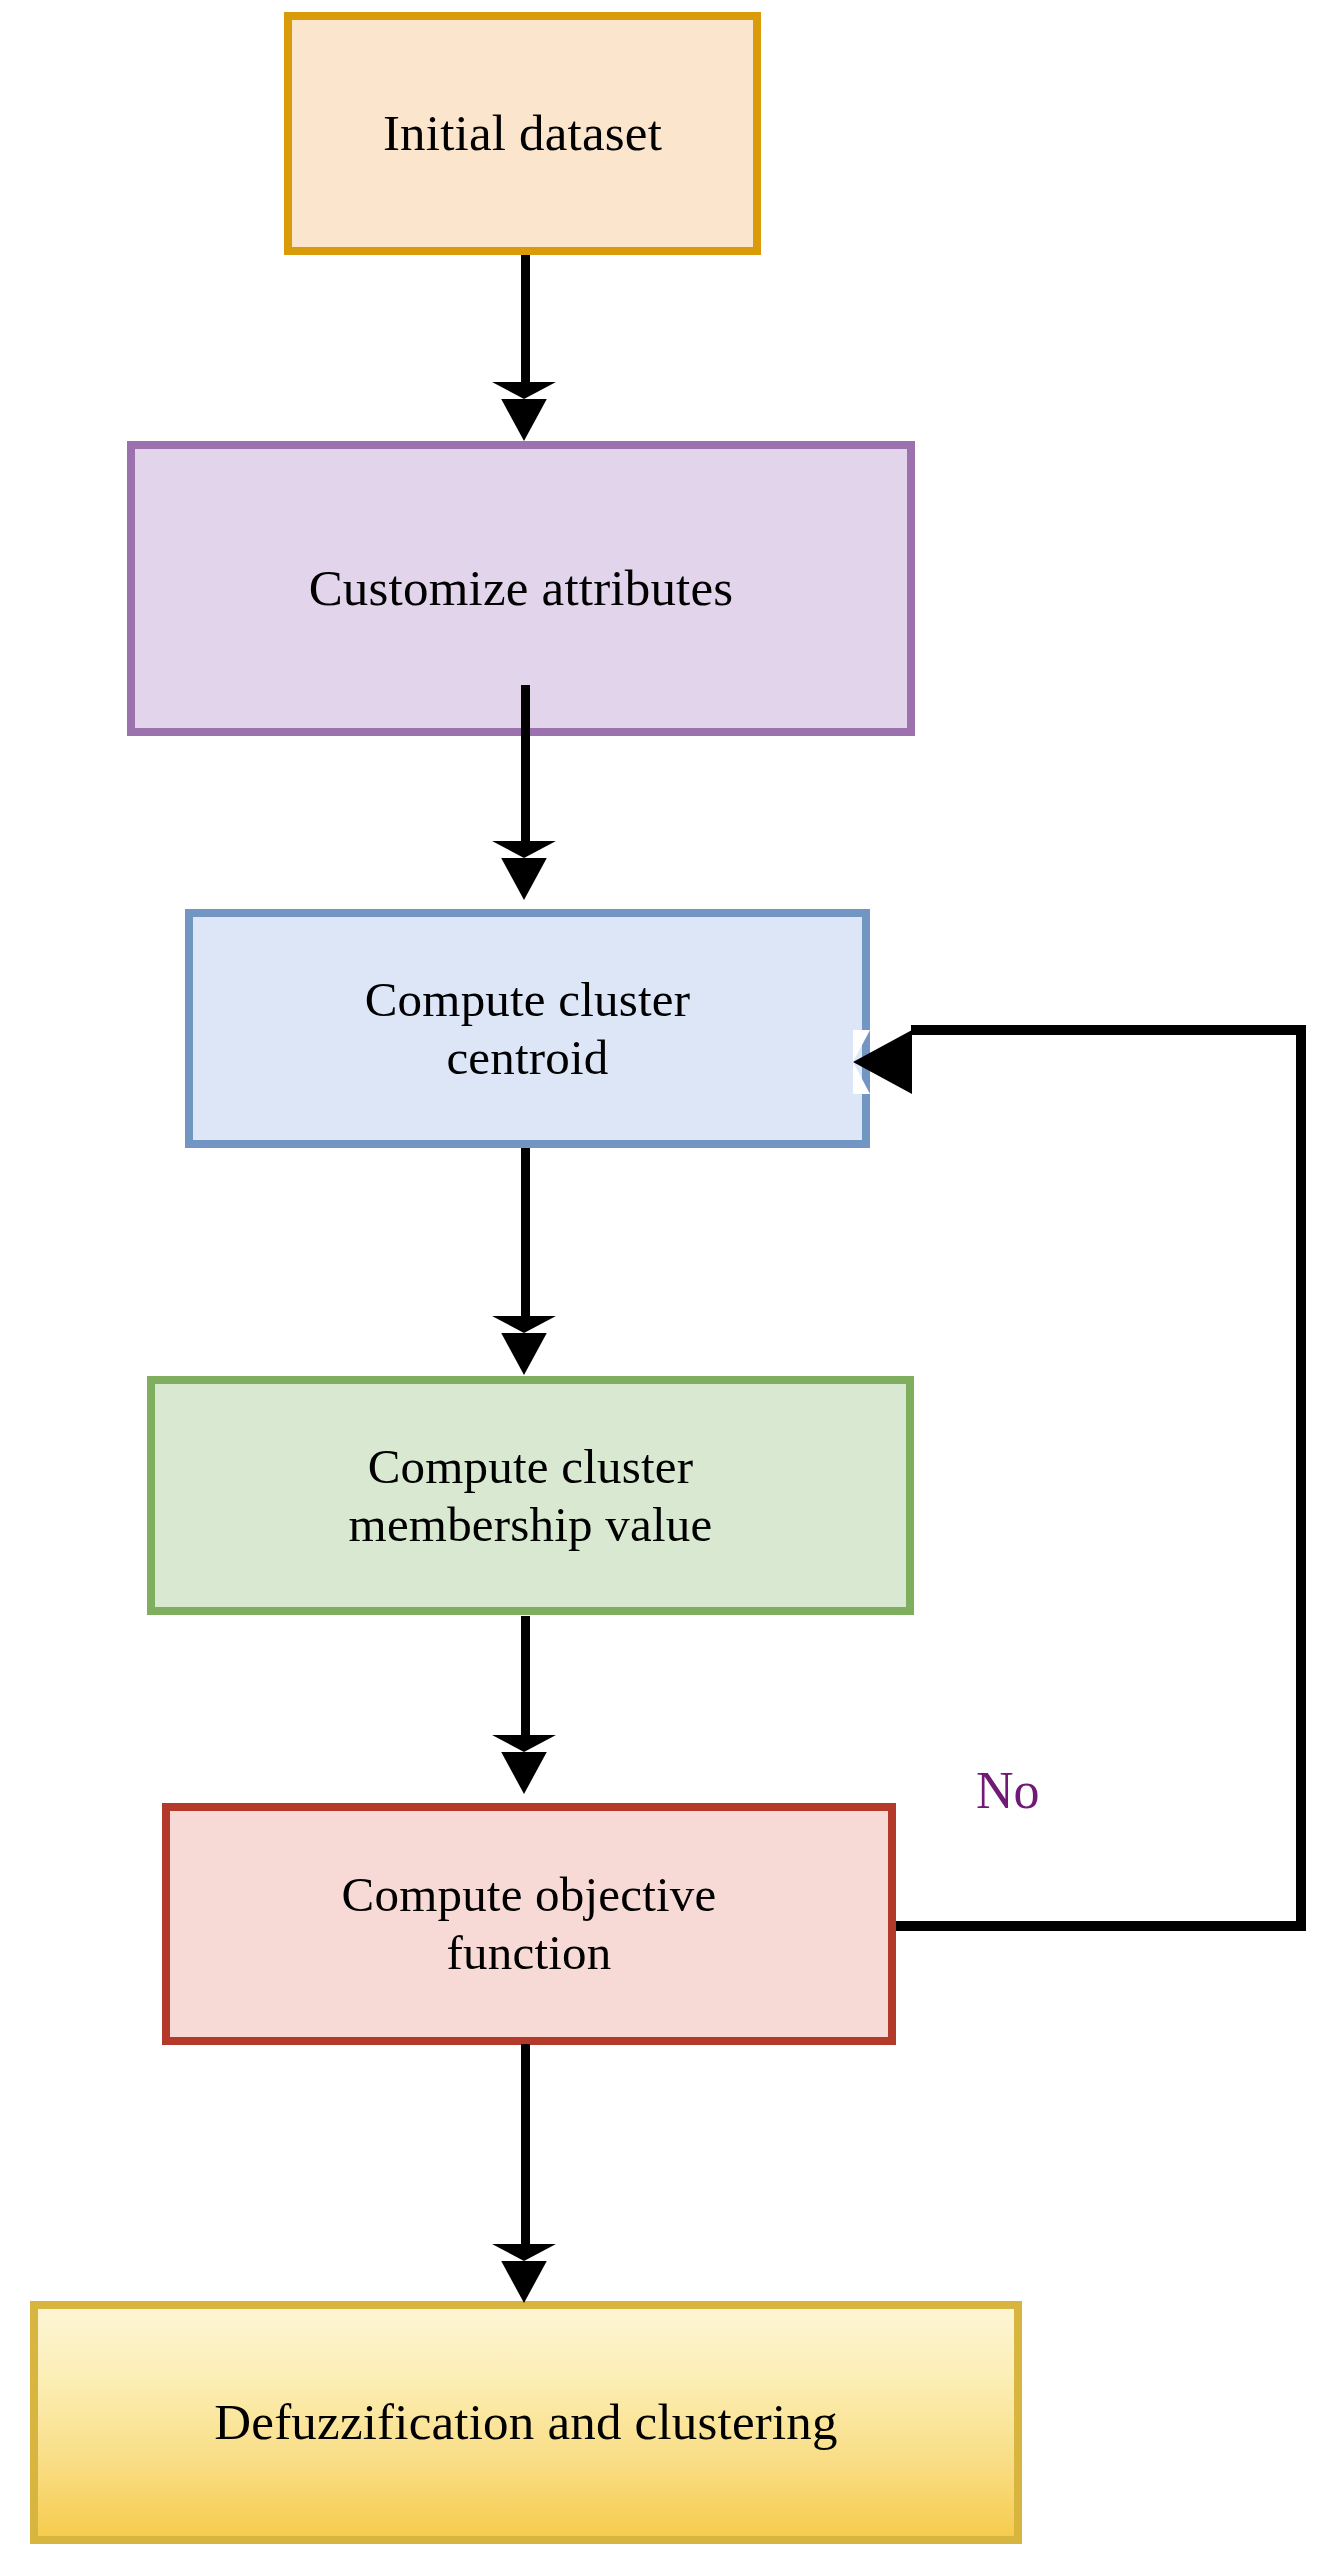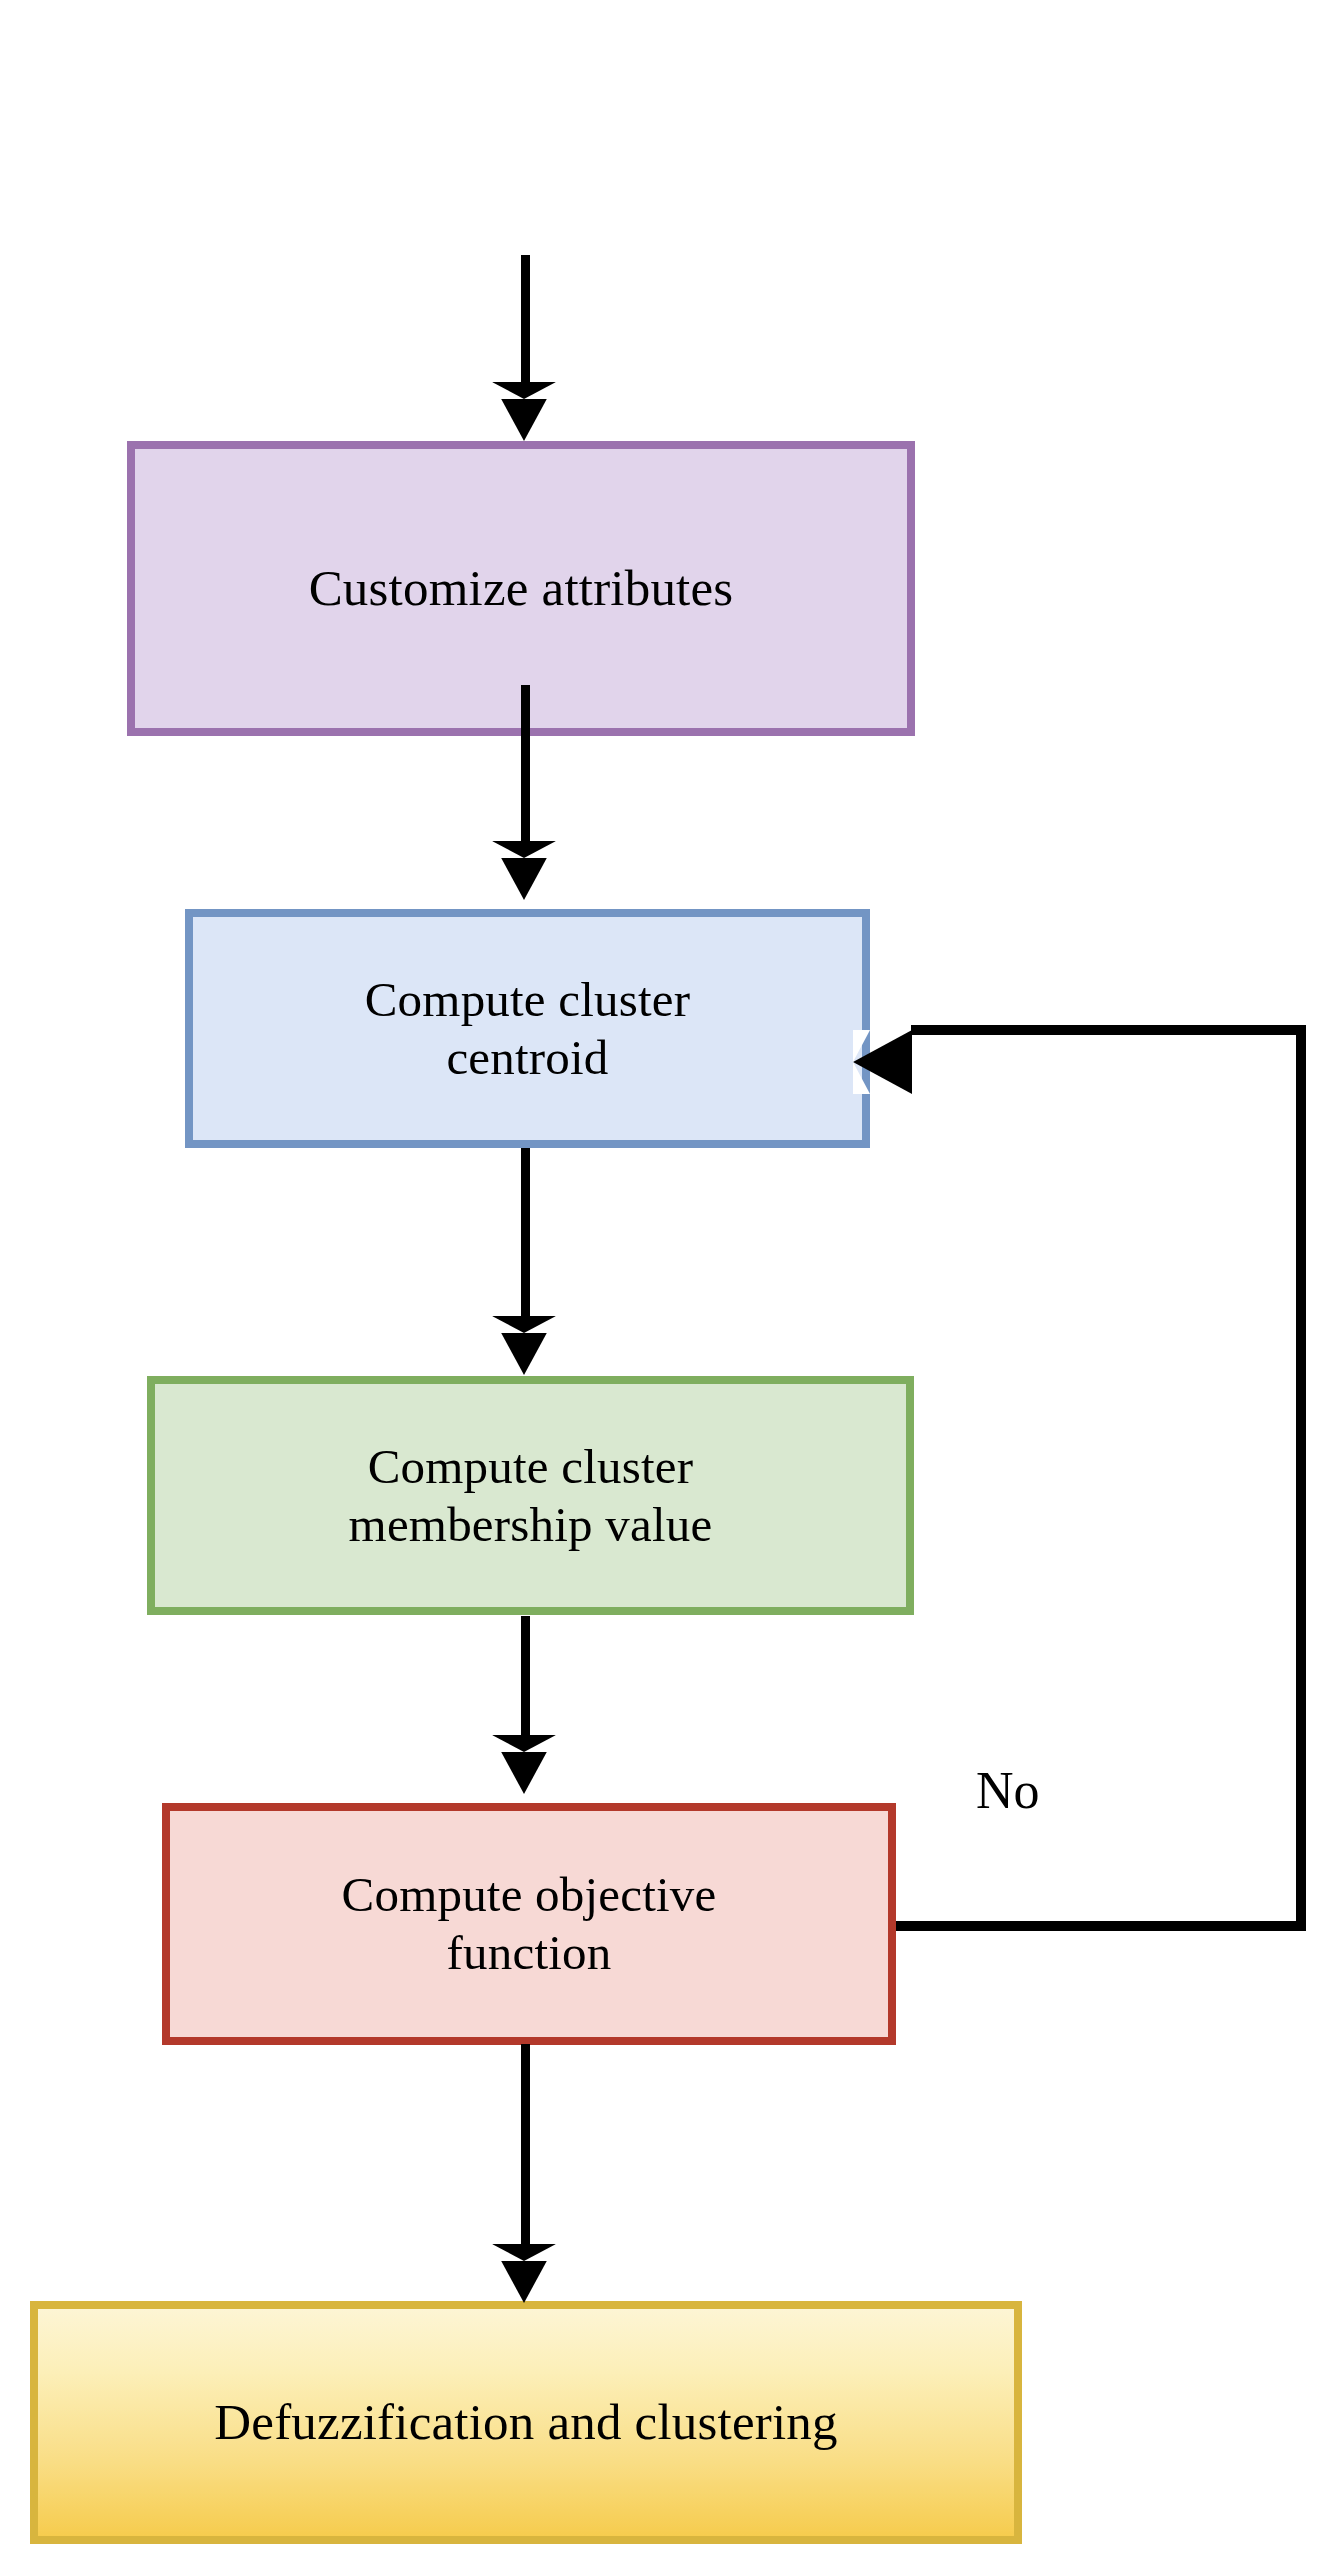--- a/index.html
+++ b/index.html
@@ -127,29 +127,32 @@
   
   #loop-bottom { left: 896px; top: 1921px; width: 410px; height: 10.3px; }
   #loop-right  { left: 1296px; top: 1025px; width: 10.3px; height: 906px; }
   #loop-top    { left: 911px; top: 1025px; width: 395px; height: 10.3px; }
   #loop-head   { left: 853px; top: 1030px; }
 
   #loop-label-no {
     position: absolute;
     left: 976px; top: 1761px;
     font-size: 52px;
-    color: #000000;
+    color: #701a75;
     white-space: nowrap;
   }
 </style>
 </head>
 <body>
 
 <div id="canvas">
 
+  <div class="node" id="node-initial-dataset">
+    <span class="label">Initial dataset</span>
+  </div>
 
   <div class="node" id="node-customize-attributes">
     <span class="label">Customize attributes</span>
   </div>
 
   <div class="node" id="node-compute-centroid">
     <span class="label">Compute cluster
 centroid</span>
   </div>
 

